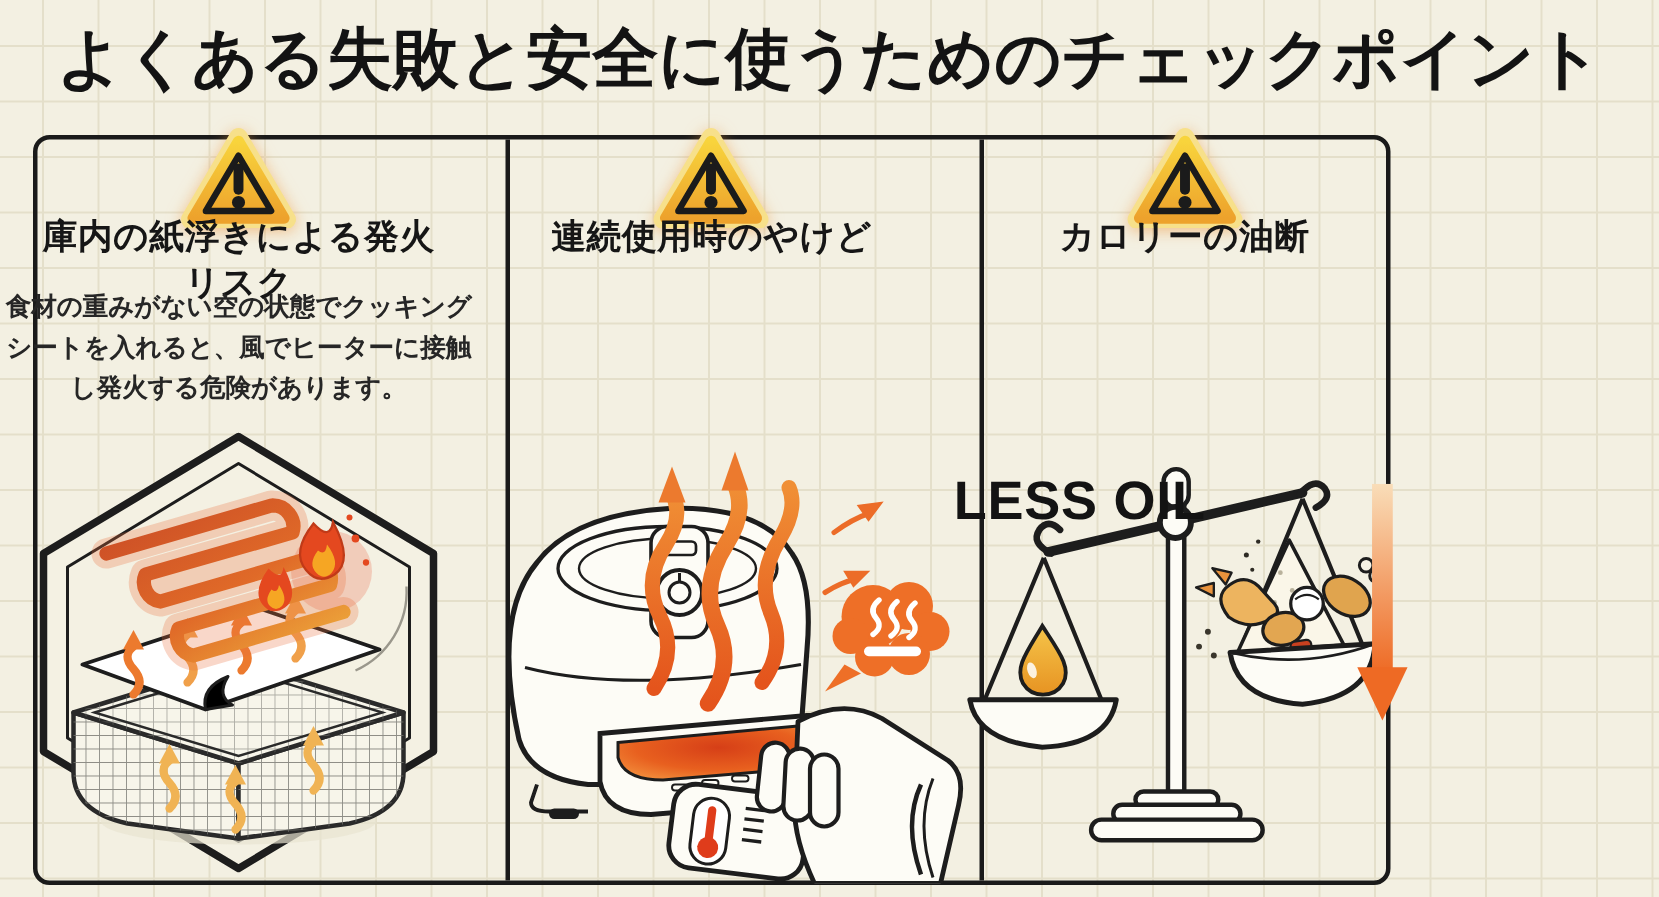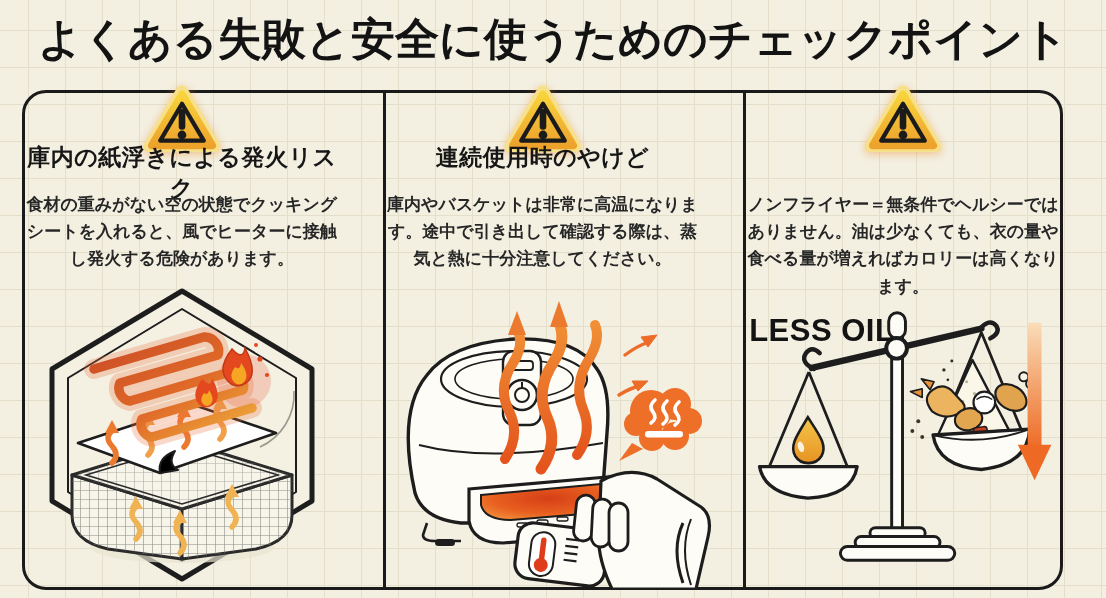--- a/index.html
+++ b/index.html
@@ -13,22 +13,22 @@
     background-position:-9px -7px;
     font-family:"Liberation Sans","DejaVu Sans",sans-serif;
     color:#161616;
   }
   .title {
     position:absolute; top:10px; left:0; width:100%; margin:0;
     text-align:center; font-size:44px; font-weight:900; letter-spacing:0;
     color:#131313;
   }
   .board {
-    position:absolute; left:22px; top:90px; width:1041px; height:500px;
-    border:3.5px solid #1a1a1a; border-radius:24px;
+    position:absolute; left:22px; top:90px; width:905px; height:500px;
+    border:3.5px solid #1a1a1a; border-radius:11px;
     display:flex; box-sizing:border-box;
   }
   .panel { position:relative; flex:1 1 0; }
   .panel + .panel { border-left:3.5px solid #1a1a1a;margin-left:44px; }
   .tri {
     position:absolute; top:-11px; left:50%; transform:translateX(-50%);
     width:82px; height:70px;
     filter:drop-shadow(0 2px 5px rgba(238,150,60,.55));
   }
   .tri svg { width:100%; height:100%; display:block; }
@@ -42,21 +42,21 @@
     width:322px; margin:0; font-size:17px; line-height:1.6; font-weight:700;
     color:#262626; text-align:center;
   }
   .illust {
     position:absolute; top:190px; left:50%; transform:translateX(-50%);
     width:348px; height:306px;
   }
   .illust svg { width:100%; height:100%; display:block; }
   .less-oil {
     position:absolute; top:30px; left:20px;
-    font-size:31px; font-weight:900; color:#131313; letter-spacing:.5px;
+    font-size:36px; font-weight:900; color:#131313; letter-spacing:.5px;
   }
   .higher-calorie {
     position:absolute; top:205px; right:12px; width:140px;
     text-align:center; font-size:26px; font-weight:900; line-height:1.07;
     color:#e04f22; letter-spacing:.2px;
   }
 </style>
 </head>
 <body>
 
@@ -161,21 +161,20 @@
             </linearGradient>
           </defs>
           <path d="M42 10 L76 68 L8 68 Z" fill="#f7e08a" stroke="#f7e08a" stroke-width="13" stroke-linejoin="round"></path>
           <path d="M42 13 L74 67 L10 67 Z" fill="url(#tgB)" stroke="url(#tgB)" stroke-width="8" stroke-linejoin="round"></path>
           <path d="M42 23 L65 62 L19 62 Z" fill="none" stroke="#1b1b1b" stroke-width="4.5" stroke-linejoin="round"></path>
           <line x1="42" y1="32" x2="42" y2="47" stroke="#1b1b1b" stroke-width="7" stroke-linecap="round"></line>
           <circle cx="42" cy="56" r="4.6" fill="#1b1b1b"></circle>
         </svg>
       </div>
       <h2 class="heading">連続使用時のやけど</h2>
-      <p class="bodytext">庫内やバスケットは非常に高温になります。途中で引き出して確認する際は、蒸気と熱に十分注意してください。</p>
       <div class="illust">
         <svg viewBox="0 0 348 306">
           <defs>
             <radialGradient id="bGlow" cx=".5" cy=".4" r=".75">
               <stop offset="0" stop-color="#d63f17"></stop>
                 <stop offset=".55" stop-color="#e8601f"></stop>
                 <stop offset="1" stop-color="#f59a43"></stop>
             </radialGradient>
             <linearGradient id="bSteam" x1="0" y1="1" x2="0" y2="0">
               <stop offset="0" stop-color="#e4541c"></stop>
@@ -272,21 +271,21 @@
                 <stop offset="1" stop-color="#eda22c"></stop>
             </linearGradient>
           </defs>
           <path d="M42 10 L76 68 L8 68 Z" fill="#f7e08a" stroke="#f7e08a" stroke-width="13" stroke-linejoin="round"></path>
           <path d="M42 13 L74 67 L10 67 Z" fill="url(#tgC)" stroke="url(#tgC)" stroke-width="8" stroke-linejoin="round"></path>
           <path d="M42 23 L65 62 L19 62 Z" fill="none" stroke="#1b1b1b" stroke-width="4.5" stroke-linejoin="round"></path>
           <line x1="42" y1="32" x2="42" y2="47" stroke="#1b1b1b" stroke-width="7" stroke-linecap="round"></line>
           <circle cx="42" cy="56" r="4.6" fill="#1b1b1b"></circle>
         </svg>
       </div>
-      <p class="bodytext">ノンフライヤー＝無条件でヘルシーではありません。油は少なくても、衣の量や食べる量が増えればカロリーは高くなります。</p>
+      <h2 class="heading">カロリーの油断</h2>
       <div class="illust">
         <svg viewBox="0 0 353 306">
           <defs>
             <linearGradient id="cOil" x1="0" y1="0" x2="0" y2="1">
               <stop offset="0" stop-color="#f5c54a"></stop>
                 <stop offset="1" stop-color="#e79322"></stop>
             </linearGradient>
             <linearGradient id="cArr" x1="0" y1="0" x2="0" y2="1">
               <stop offset="0" stop-color="#f9ddb8"></stop>
                 <stop offset="1" stop-color="#ee6a24"></stop>

